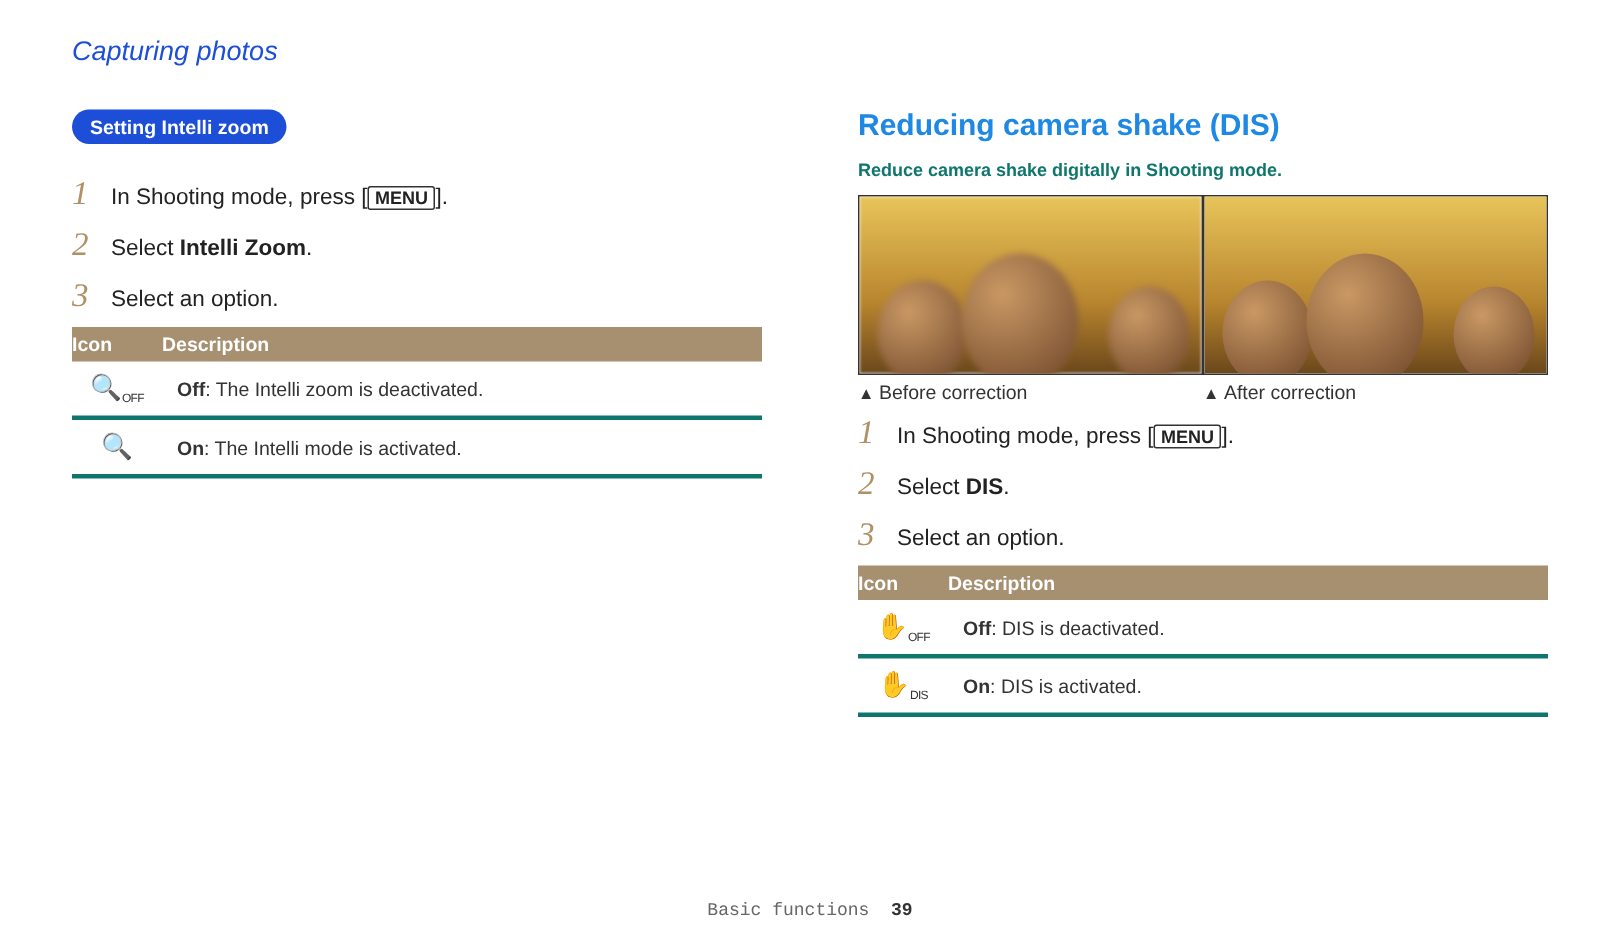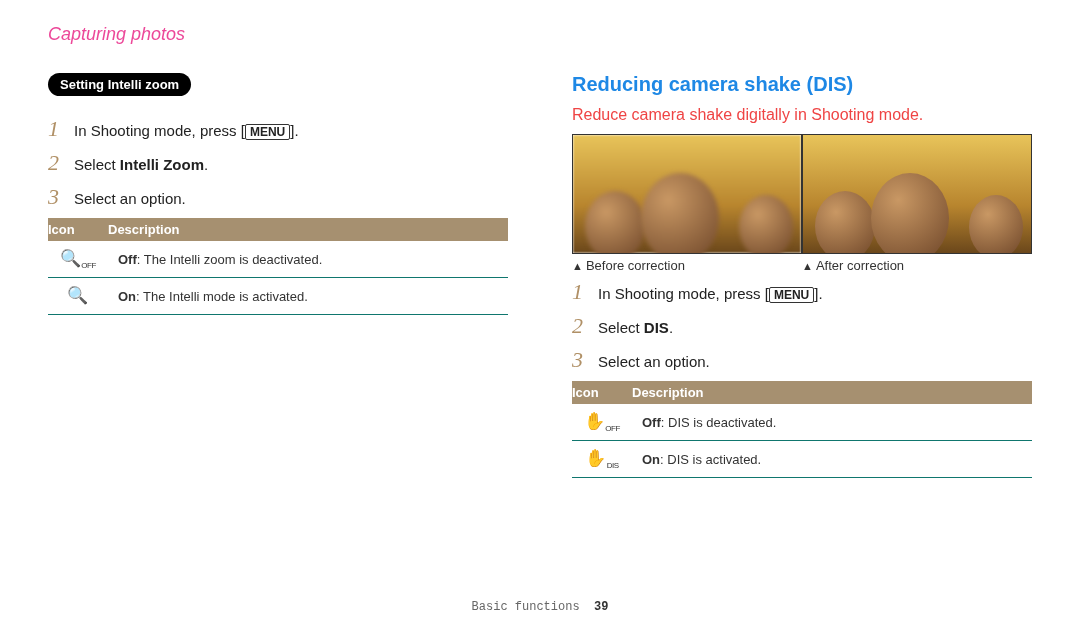--- a/index.html
+++ b/index.html
@@ -7,50 +7,51 @@
     width: 1080px;
     height: 630px;
     background: #ffffff;
     font-family: "Segoe UI", "Helvetica Neue", Arial, sans-serif;
     color: #333;
     position: relative;
     padding: 24px 48px 40px 48px;
   }
   .page-title {
     font-size: 18px;
-    color: #ec4899;
+    color: #1d4ed8;
     font-style: italic;
     font-weight: 400;
     margin-bottom: 28px;
   }
   .columns {
     display: flex;
     gap: 64px;
   }
   .col { flex: 1; }
   .pill {
     display: inline-block;
-    background: #000000;
+    background: #1d4ed8;
     color: #fff;
     font-size: 13px;
     font-weight: 700;
     padding: 4px 12px;
     border-radius: 12px;
     margin-bottom: 20px;
   }
   .section-title {
     color: #1e88e5;
     font-size: 20px;
     font-weight: 700;
     margin-bottom: 10px;
   }
   .intro {
-    font-size: 16px;
-    color: #ef4444;
+    font-size: 12px;
+    color: #0f766e;
     margin-bottom: 10px;
+    font-weight: bold;
   }
   .step {
     display: flex;
     align-items: baseline;
     gap: 10px;
     margin-bottom: 8px;
     font-size: 15px;
     color: #222;
   }
   .step-num {
@@ -81,21 +82,21 @@
     background: #a69070;
     color: #fff;
     text-align: left;
     font-weight: 700;
     padding: 4px 0;
     font-size: 13px;
   }
   table.opt th.icon-col { width: 60px; }
   table.opt td {
     padding: 8px 10px;
-    border-bottom: 1px solid #0f766e;
+    border-bottom: 3px solid #0f766e;
     vertical-align: middle;
   }
   table.opt td.icon-cell { text-align: center; font-size: 17px; }
   table.opt td.desc b { font-weight: 700; }
   .samples {
     display: flex;
     gap: 0;
     margin-bottom: 6px;
   }
   .sample { flex: 1; }

